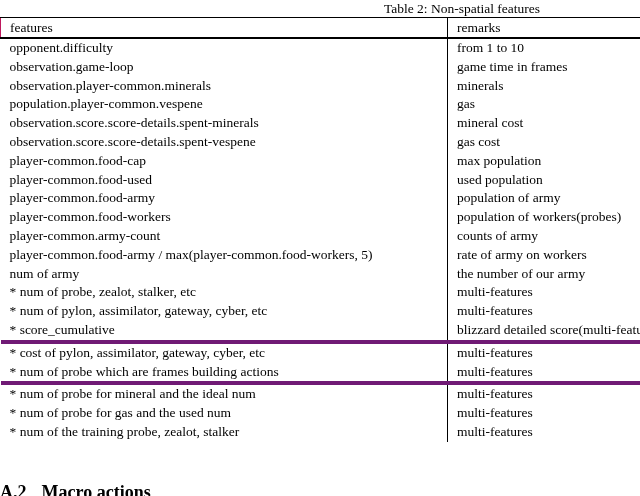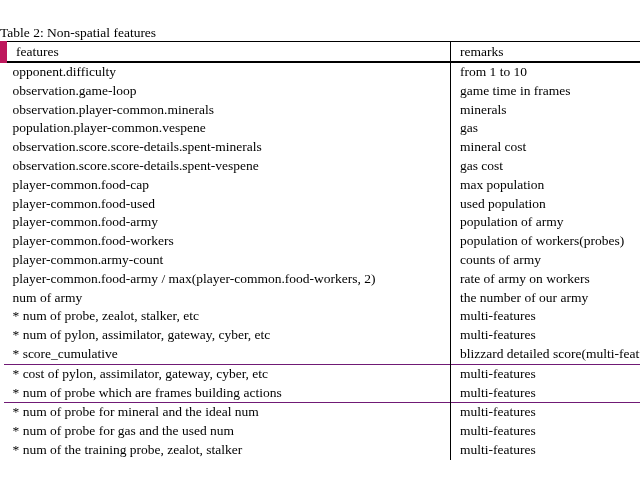--- a/index.html
+++ b/index.html
@@ -12,23 +12,22 @@
   body {
     width: 640px;
     height: 496px;
     overflow: hidden;
     position: relative;
   }
   .caption {
     width: 540px;
     height: 17px;
     line-height: 17px;
-    text-align: left;
+    text-align: right;
     font-size: 13.5px;
-    margin-top: 24px;
   }
   table.feat-table {
     border-collapse: collapse;
     table-layout: fixed;
     width: 900px;
   }
   table.feat-table th,
   table.feat-table td {
     font-weight: normal;
     text-align: left;
@@ -41,22 +40,22 @@
   }
   col.col-features { width: 447px; }
   col.col-remarks  { width: 453px; }
   .c1 { border-right: 1px solid #000; }
   tr.header-row th {
     border-top: 1px solid #000;
     border-bottom: 2px solid #000;
     height: 19px;
     line-height: 19px;
   }
-  tr.header-row th.c1 { border-left: 7px solid #be185d; }
-  tr.section-start td { border-top: 1px solid #701a75; }
+  tr.header-row th.c1 { border-left: 1px solid #be185d; }
+  tr.section-start td { border-top: 4px solid #701a75; }
   .section-heading {
     margin-top: 40px;
     font-size: 18px;
     font-weight: bold;
     white-space: nowrap;
   }
   .section-heading .sec-num { margin-right: 15px; }
 </style>
 </head>
 <body>
@@ -113,21 +112,21 @@
       </tr>
       <tr>
         <td class="c1">player-common.food-workers</td>
         <td class="c2">population of workers(probes)</td>
       </tr>
       <tr>
         <td class="c1">player-common.army-count</td>
         <td class="c2">counts of army</td>
       </tr>
       <tr>
-        <td class="c1">player-common.food-army / max(player-common.food-workers, 2)</td>
+        <td class="c1">player-common.food-army / max(player-common.food-workers, 5)</td>
         <td class="c2">rate of army on workers</td>
       </tr>
       <tr>
         <td class="c1">num of army</td>
         <td class="c2">the number of our army</td>
       </tr>
       <tr>
         <td class="c1">* num of probe, zealot, stalker, etc</td>
         <td class="c2">multi-features</td>
       </tr>

